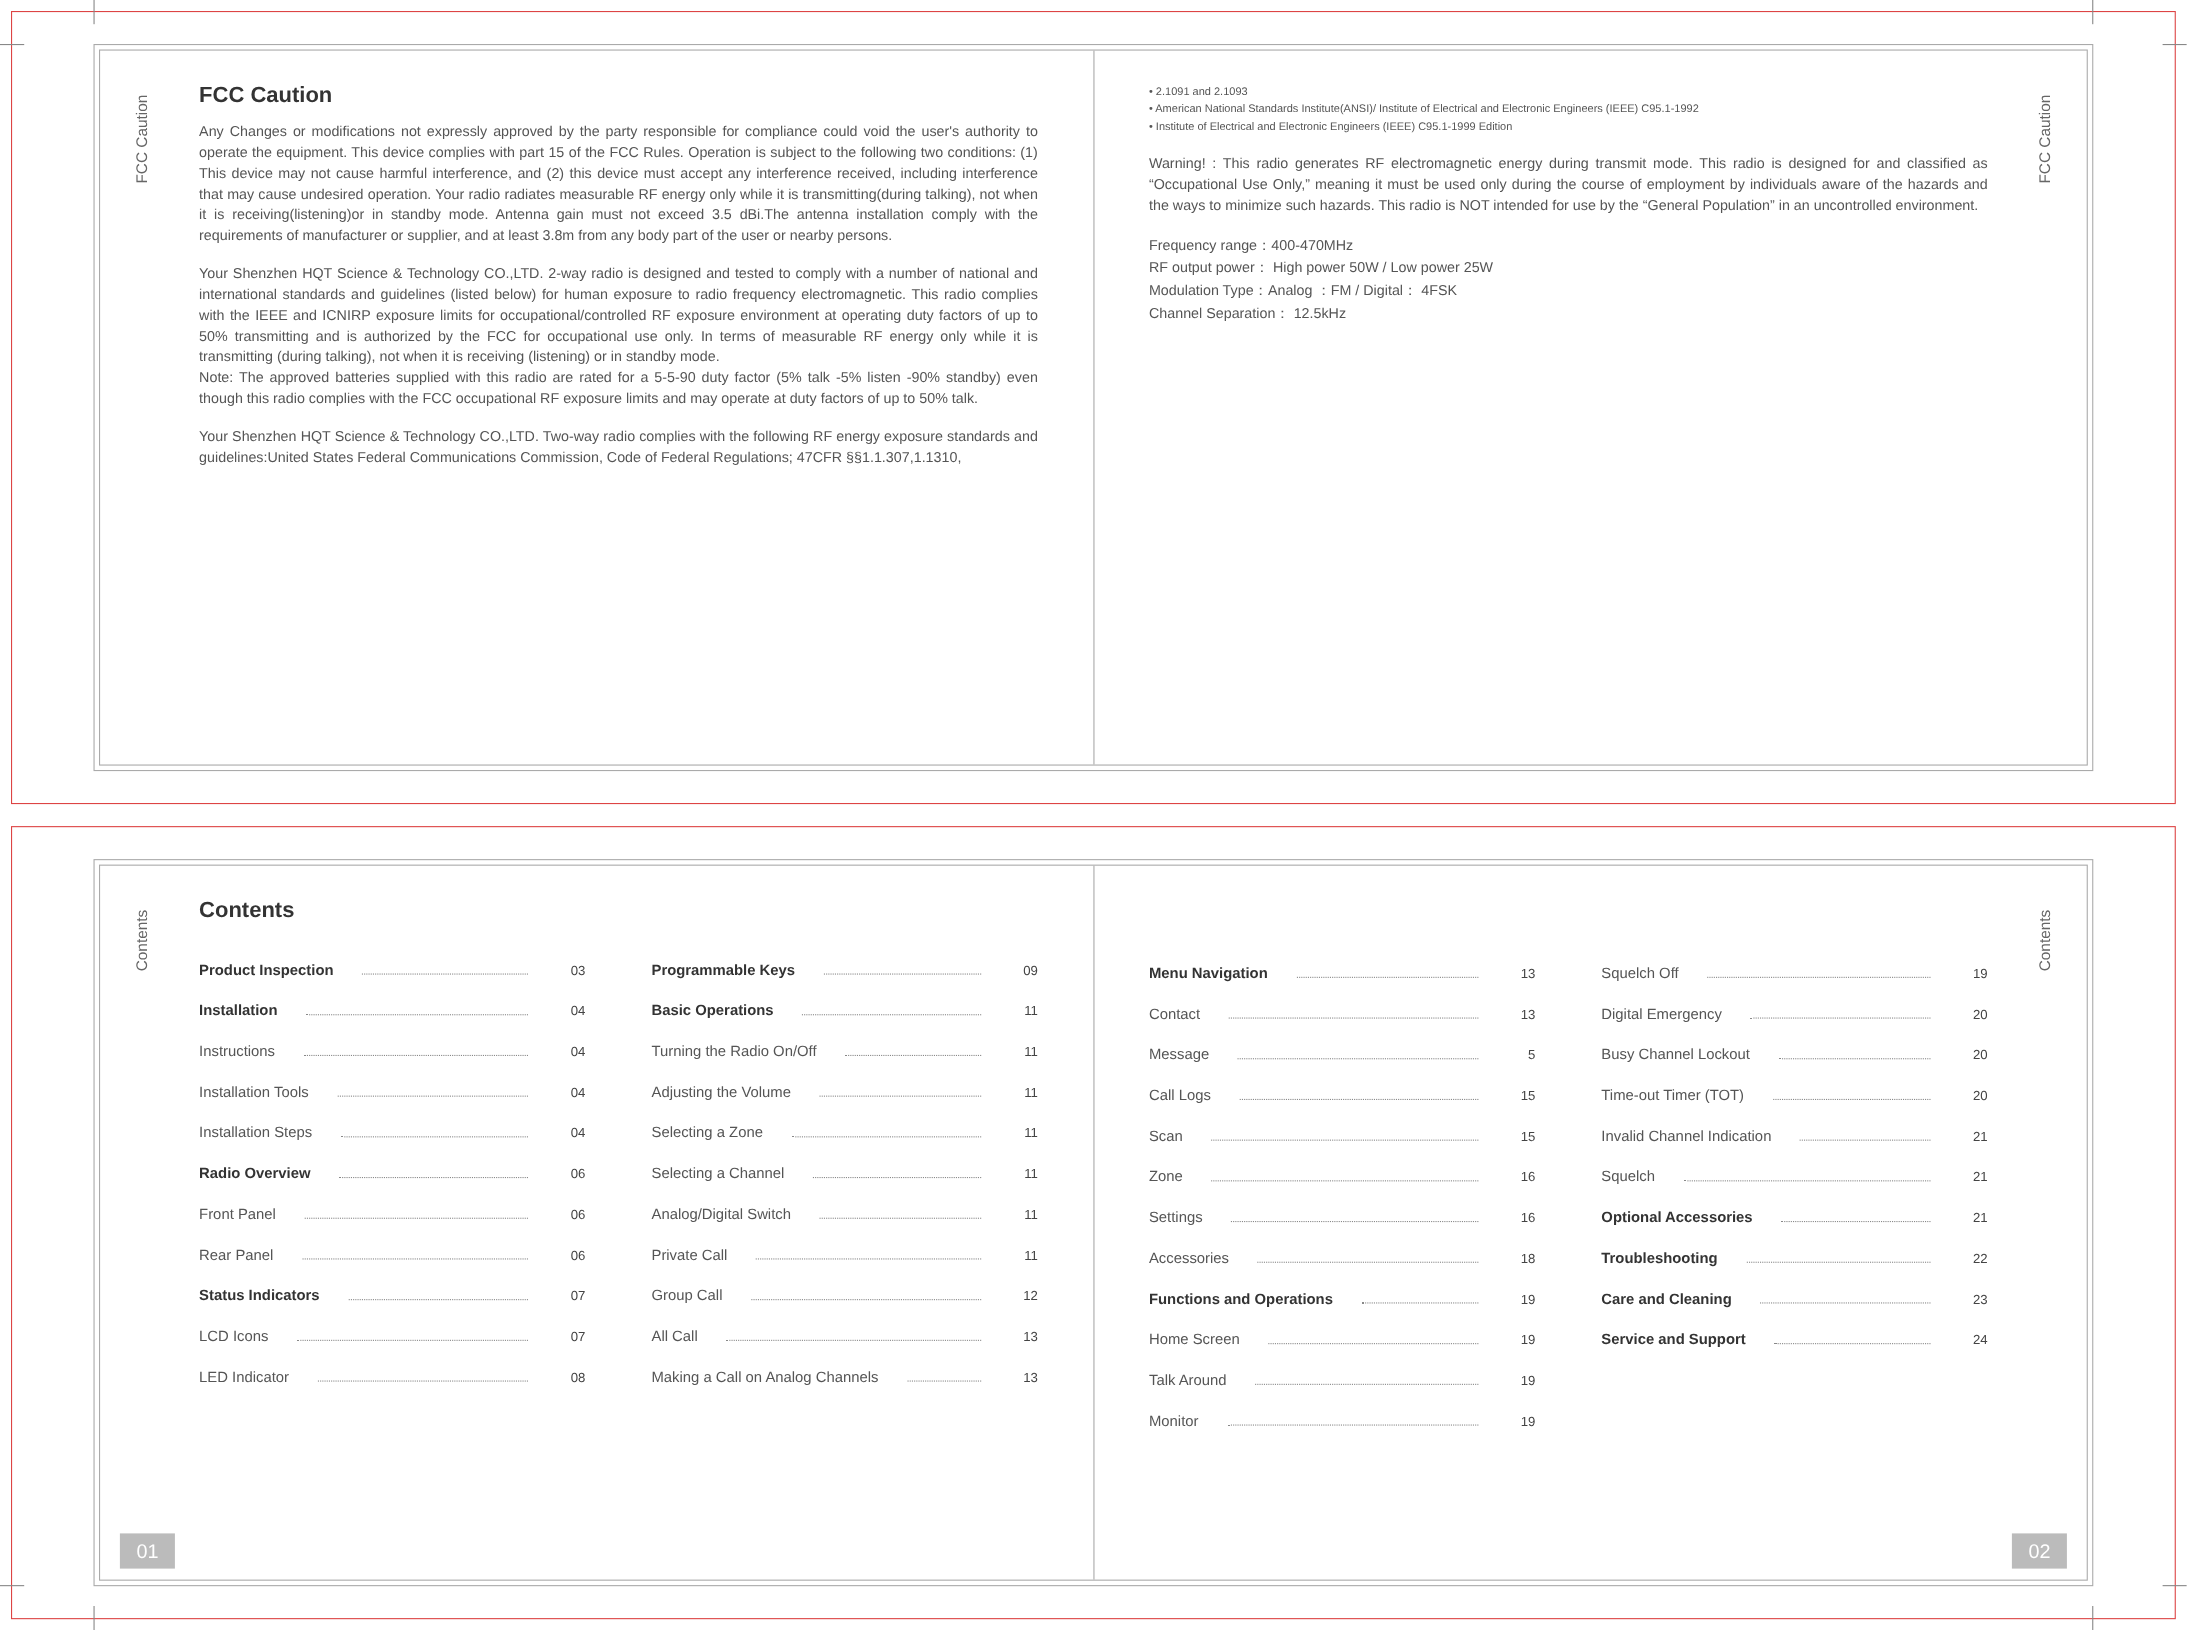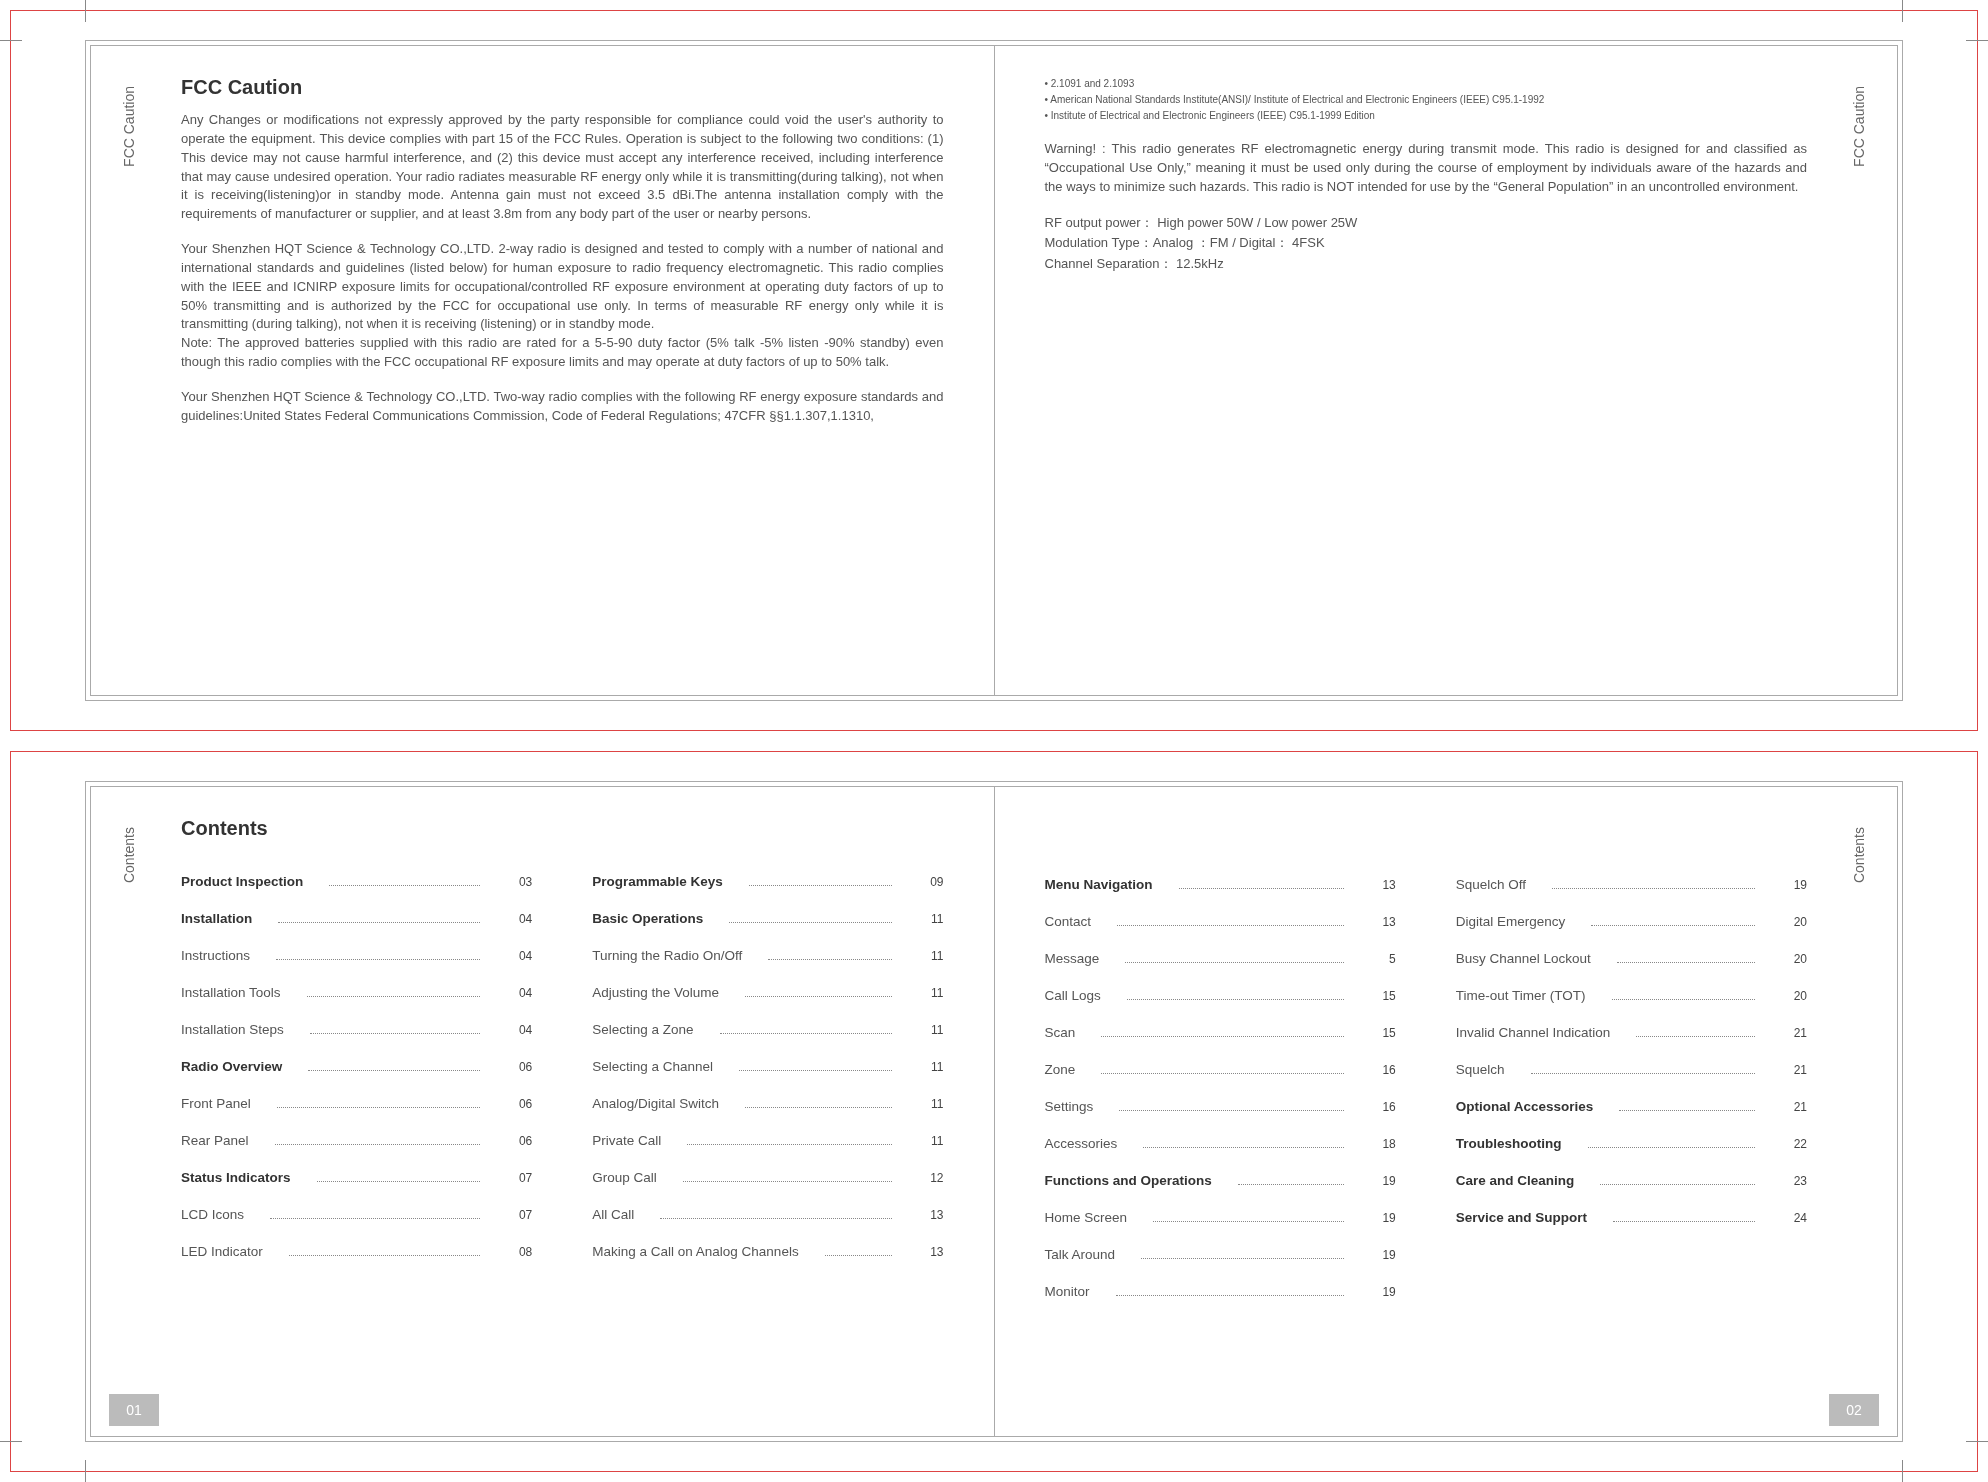--- a/index.html
+++ b/index.html
@@ -121,21 +121,21 @@
     margin-top: 12px;
   }
   
   .page-num {
     position: absolute;
     bottom: 10px;
     width: 50px;
     height: 32px;
     background: #bbb;
     color: #fff;
-    font-size: 14px;
+    font-size: 18px;
     display: flex;
     align-items: center;
     justify-content: center;
   }
   .page-num.left { left: 18px; }
   .page-num.right { right: 18px; }
   
   .tick {
     position: absolute;
     background: #888;
@@ -164,20 +164,21 @@
 
         <div class="leaf">
           <div class="side-tab right">FCC  Caution</div>
           <div class="bullets">
             <div class="bullet-line">• <span>2.1091 and 2.1093</span></div>
             <div class="bullet-line">• <span>American National Standards Institute(ANSI)/ Institute of Electrical and Electronic Engineers (IEEE) C95.1-1992</span></div>
             <div class="bullet-line">• <span>Institute of Electrical and Electronic Engineers (IEEE) C95.1-1999 Edition</span></div>
           </div>
           <p class="fcc-para">Warning! : This  radio generates RF electromagnetic energy during transmit mode. This radio is designed for and classified as “Occupational Use Only,” meaning it must be used only during the course of employment by individuals aware of the hazards and the ways to minimize such hazards. This radio is NOT intended for use by the “General Population” in an uncontrolled environment.</p>
           <div>
+            <div class="spec-line">Frequency range：400-470MHz</div>
             <div class="spec-line">RF output power： High power 50W / Low power 25W</div>
             <div class="spec-line">Modulation Type：Analog ：FM / Digital： 4FSK</div>
             <div class="spec-line">Channel Separation： 12.5kHz</div>
           </div>
         </div>
       </div>
     </div>
 
     <div class="tick h" style="left:0; top:40px"></div>
     <div class="tick h" style="right:0; top:40px"></div>

